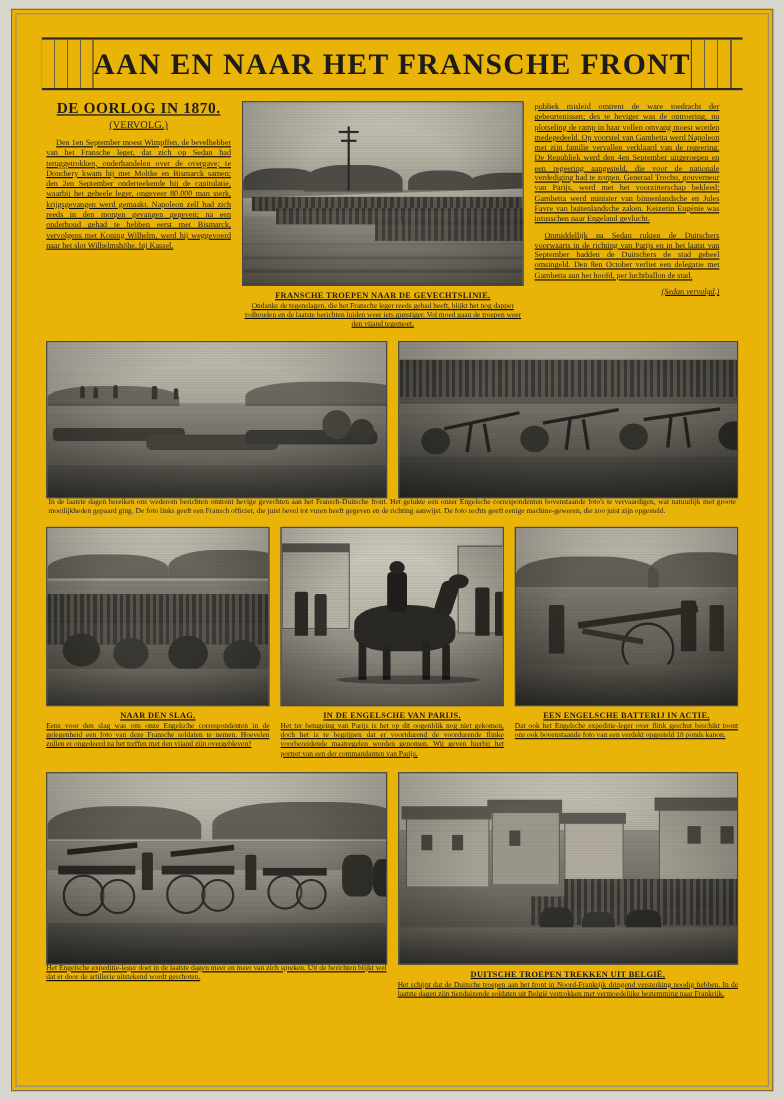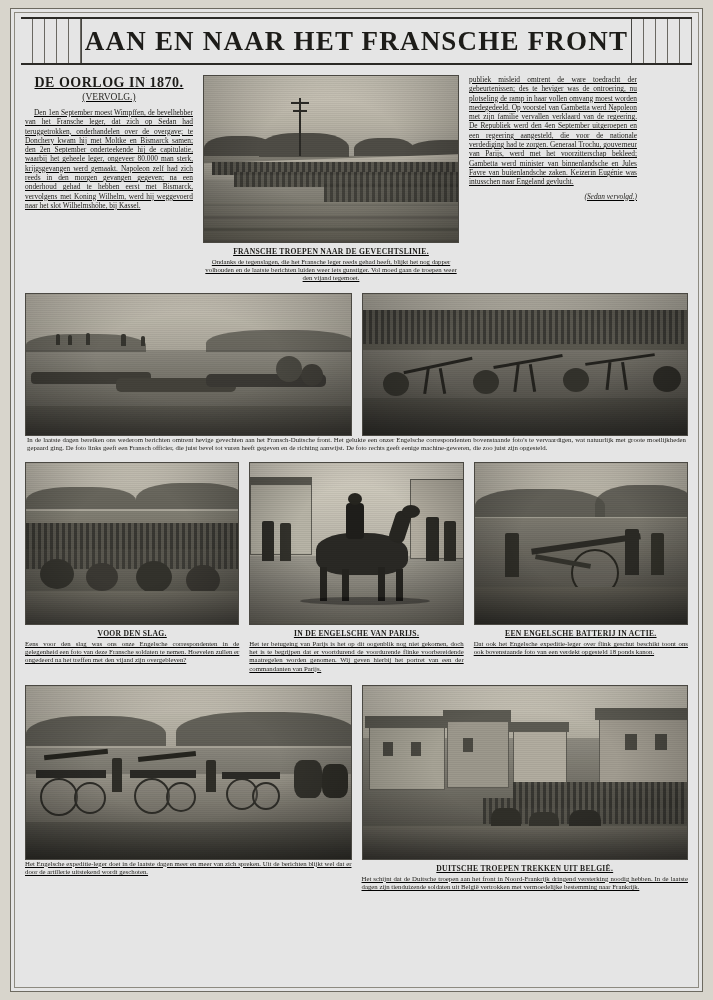--- a/index.html
+++ b/index.html
@@ -19,24 +19,24 @@
     height: 1000px;
     background: #d8d5cc;
     box-sizing: border-box;
   }
   .paper {
     position: absolute;
     left: 10px;
     top: 8px;
     right: 10px;
     bottom: 8px;
-    background: #e5e5e5;
+    background: #eab308;
     border: 1px solid #6d6a60;
     box-sizing: border-box;
-    padding: 0;
+    padding: 17px;
   }
   .paper:after{
     content:"";
     position:absolute;
     left:3px; top:3px; right:3px; bottom:3px;
     border:1px solid #8d8a80;
     pointer-events:none;
   }
   
   .masthead {
@@ -247,20 +247,21 @@
             <div class="strip" style="left:0;top:152px;width:300px;height:3px;background:#4e4c45;opacity:.6;"></div>
             <div class="grain"></div>
             <div class="vig"></div>
           </div>
           <div class="cap">FRANSCHE TROEPEN NAAR DE GEVECHTSLINIE.</div>
           <p class="capbody">Ondanks de tegenslagen, die het Fransche leger reeds gehad heeft, blijkt het nog dapper volhouden en de laatste berichten luiden weer iets gunstiger. Vol moed gaan de troepen weer den vijand tegemoet.</p>
         </div>
 
         <div class="col-right">
           <p class="body noind">publiek misleid omtrent de ware toedracht der gebeurtenissen; des te heviger was de ontroering, nu plotseling de ramp in haar vollen omvang moest worden medegedeeld. Op voorstel van Gambetta werd Napoleon met zijn familie vervallen verklaard van de regeering. De Republiek werd den 4en September uitgeroepen en een regeering aangesteld, die voor de nationale verdediging had te zorgen. Generaal Trochu, gouverneur van Parijs, werd met het voorzitterschap bekleed; Gambetta werd minister van binnenlandsche en Jules Favre van buitenlandsche zaken. Keizerin Eugénie was intusschen naar Engeland gevlucht.</p>
+          <p class="body">Onmiddellijk na Sedan rukten de Duitschers voorwaarts in de richting van Parijs en in het laatst van September hadden de Duitschers de stad geheel omsingeld. Den 8en October verliet een delegatie met Gambetta aan het hoofd, per luchtballon de stad.</p>
           <div class="sig">(Sedan vervolgd.)</div>
         </div>
       </div>
 
       <div class="row" style="margin-top:10px;">
         <div style="width:329px;">
           <div class="photo" style="height:143px;">
             <div class="sky" style="height:40%;background:linear-gradient(to bottom,#c9c4b7,#a9a599);"></div>
             <div class="ground" style="height:60%;background:linear-gradient(to bottom,#8b887e,#4f4d46);"></div>
             <div class="treeline" style="left:0;top:40px;width:120px;height:18px;opacity:.7;"></div>
@@ -328,21 +329,21 @@
             <div class="crowd" style="left:0;top:84px;width:219px;height:22px;opacity:.85;"></div>
             <div class="blob" style="left:14px;top:96px;width:34px;height:30px;background:#35342e;"></div>
             <div class="blob" style="left:60px;top:100px;width:32px;height:28px;background:#3b3933;"></div>
             <div class="blob" style="left:110px;top:98px;width:36px;height:32px;background:#33322c;"></div>
             <div class="blob" style="left:160px;top:102px;width:34px;height:30px;background:#3a3832;"></div>
 
             <div class="strip" style="left:0;top:128px;width:219px;height:34px;background:linear-gradient(to bottom,#6e6b61,#45433d);"></div>
             <div class="grain"></div>
             <div class="vig"></div>
           </div>
-          <div class="cap">VOOR DEN SLAG.</div>
+          <div class="cap">NAAR DEN SLAG.</div>
           <p class="capbody just">Eens voor den slag was ons onze Engelsche correspondenten in de gelegenheid een foto van deze Fransche soldaten te nemen. Hoevelen zullen er ongedeerd na het treffen met den vijand zijn overgebleven?</p>
         </div>
 
         <div style="width:219px;">
           <div class="photo" style="height:163px;">
             <div class="sky" style="height:58%;background:linear-gradient(to bottom,#d6d1c4,#b6b2a6);"></div>
             <div class="ground" style="height:42%;background:linear-gradient(to bottom,#9a978d,#6a675e);"></div>
 
             <div class="bld" style="left:0;top:20px;width:60px;height:70px;background:#b8b4a7;"></div>
             <div class="bld" style="left:160px;top:16px;width:59px;height:78px;background:#b2ada0;"></div>

